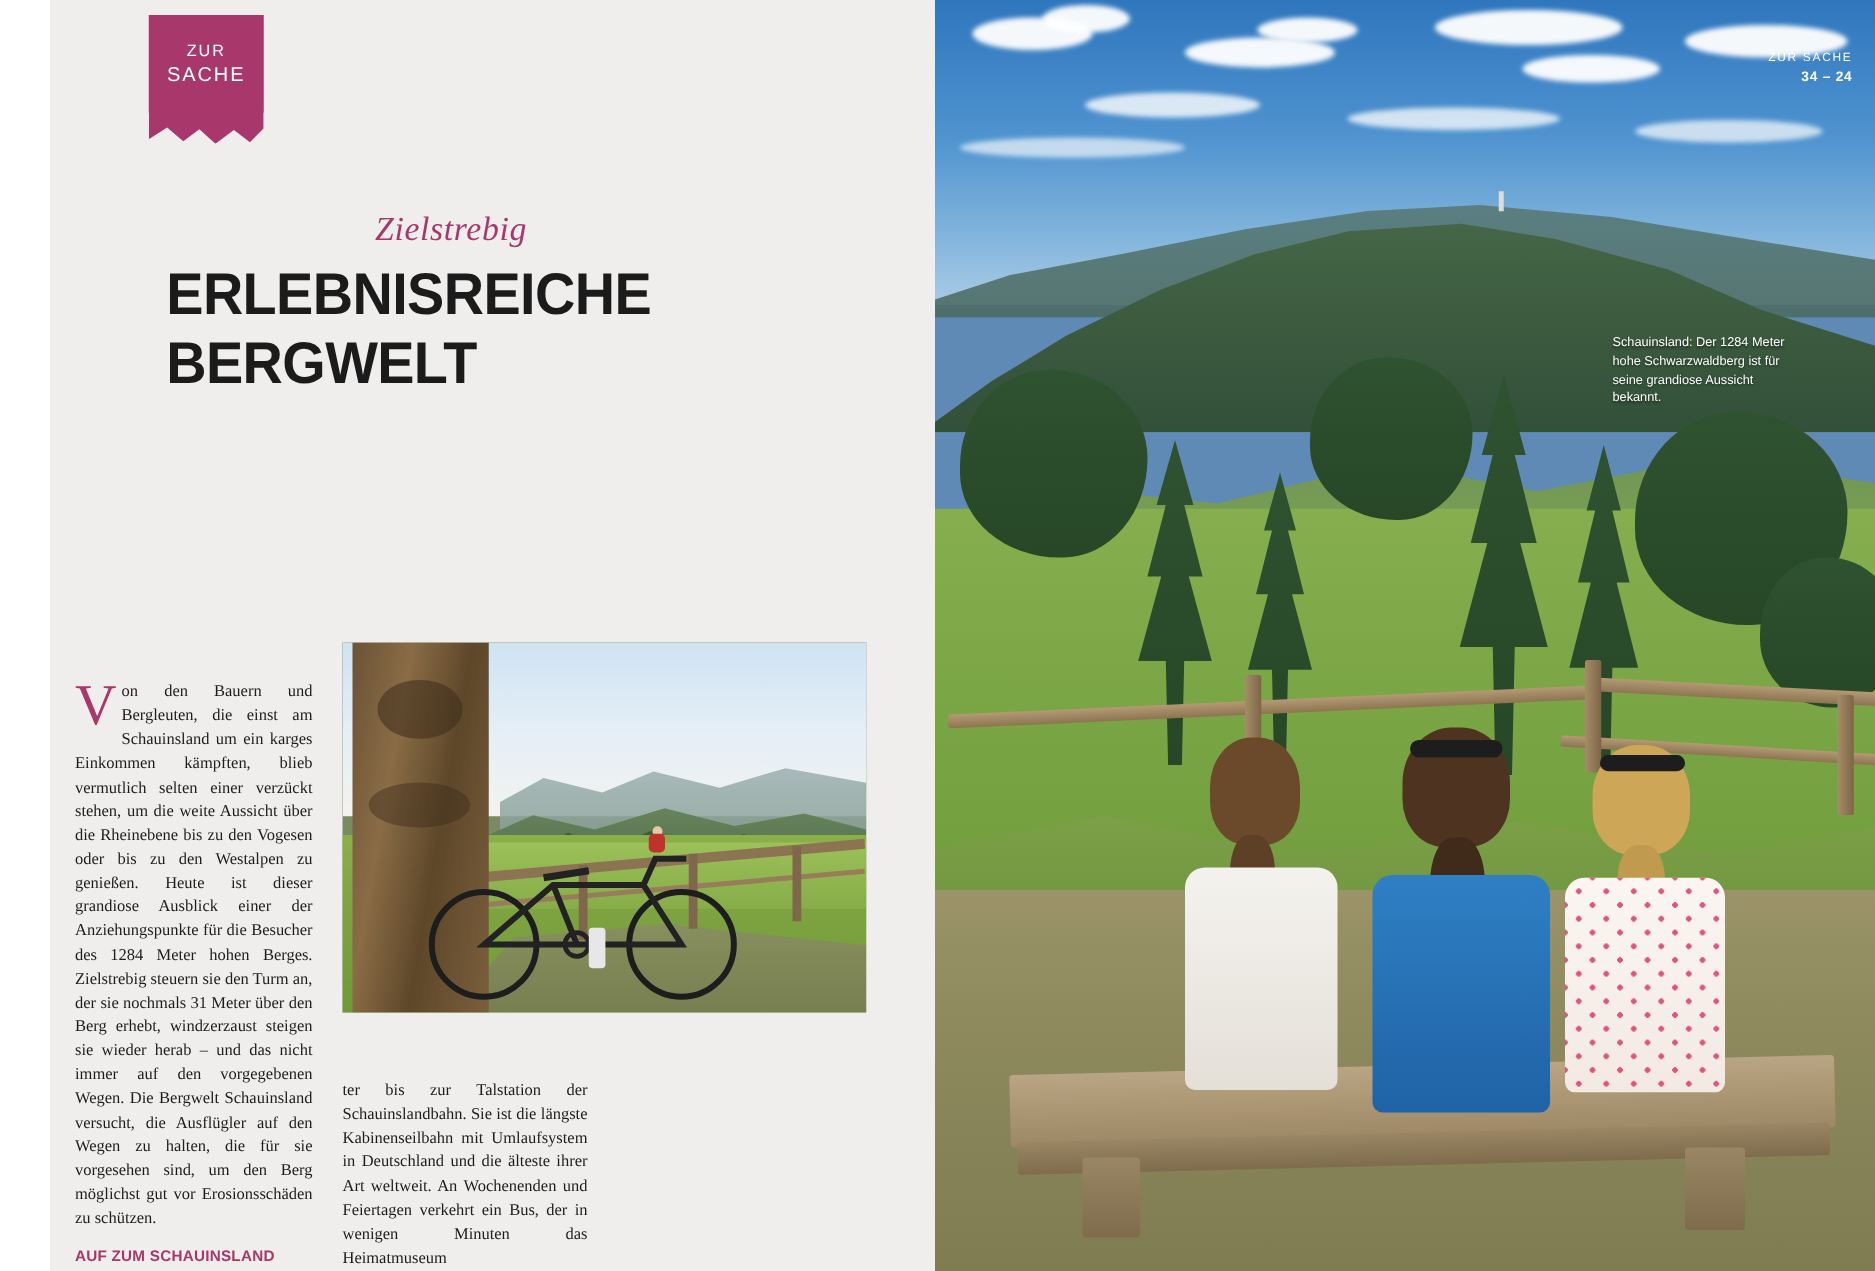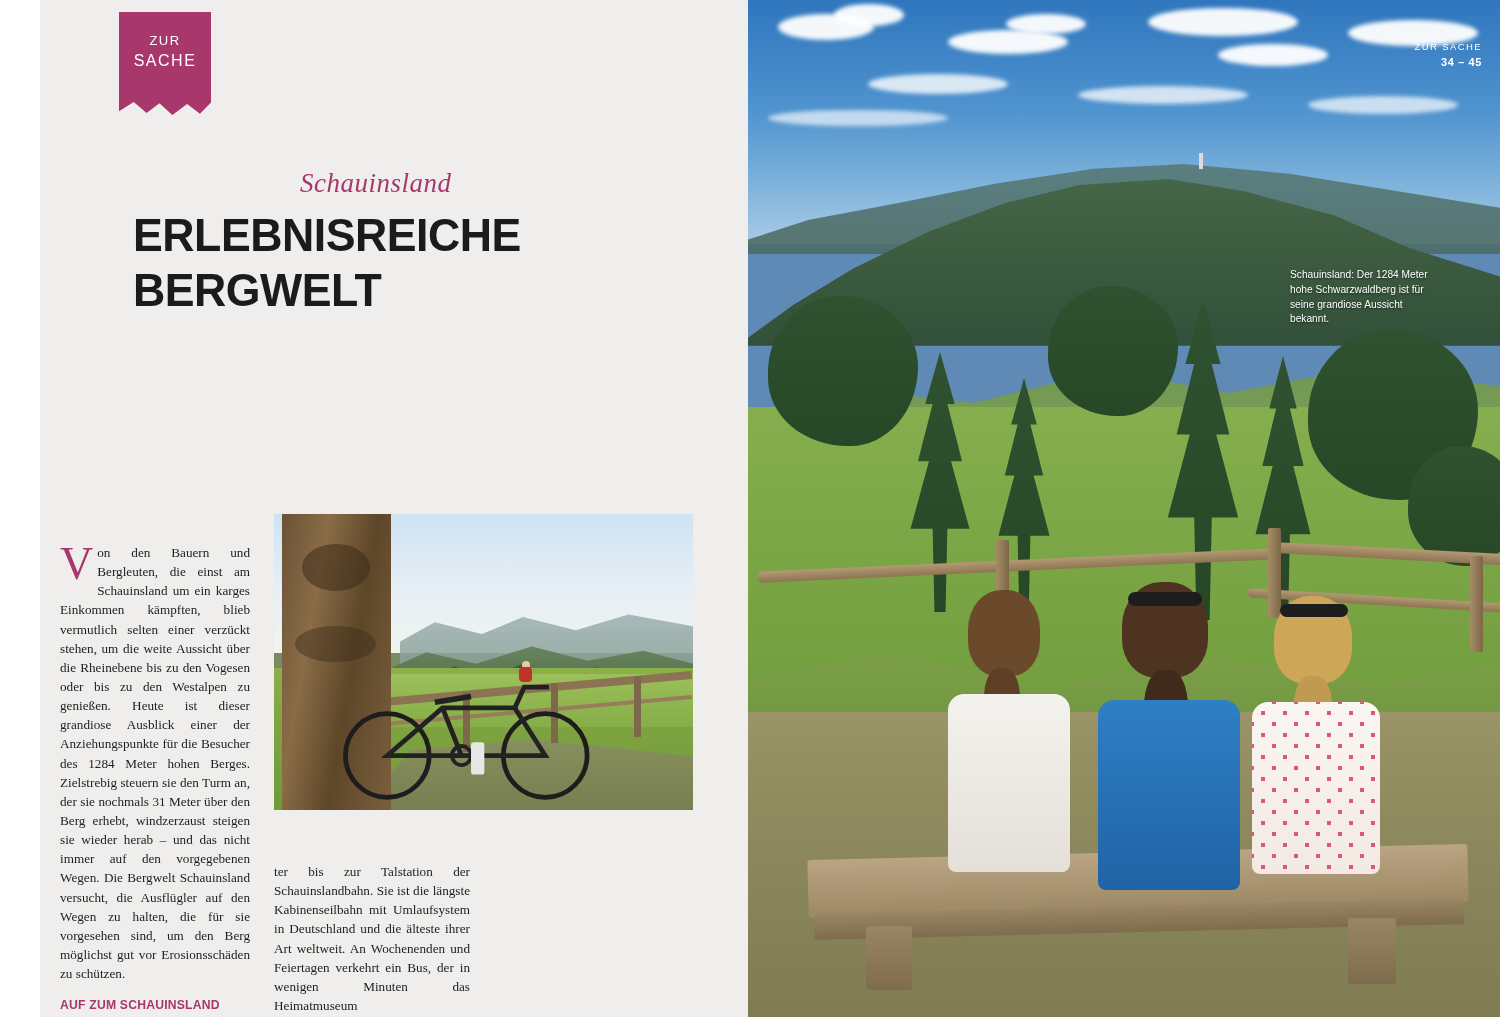--- a/index.html
+++ b/index.html
@@ -367,21 +367,21 @@
 
     <div class="section-tab">
       <div class="tab-body"></div>
       <div class="tab-tail"></div>
       <div class="tab-text">
         <span class="tab-line1">ZUR</span>
         <span class="tab-line2">SACHE</span>
       </div>
     </div>
 
-    <div class="kicker">Schauinsland</div>
+    <div class="kicker">Zielstrebig</div>
     <div class="headline">ERLEBNISREICHE BERGWELT</div>
 
     <div class="inline-photo">
       <div class="ip-sky"></div>
       <div class="ip-hills-far"></div>
       <div class="ip-hills-mid"></div>
       <div class="ip-trees"></div>
       <div class="ip-meadow"></div>
       <div class="ip-meadow2"></div>
       <div class="ip-path"></div>
@@ -486,18 +486,18 @@
       <div style="position:absolute; left:34px; top:8px; width:68px; height:13px; background:#1d1d1d; border-radius:7px;"></div>
       <div class="p-tail" style="left:48px; top:80px; width:38px; height:70px; background:#c09a4e;"></div>
       <div class="p-top" style="left:6px; top:106px; width:128px; height:172px; background:
         radial-gradient(#e0557f 14%, transparent 15%) 0 0/22px 22px,
         radial-gradient(#e0557f 14%, transparent 15%) 11px 11px/22px 22px,
         linear-gradient(#fbf6f2,#f2e9e2);"></div>
     </div>
 
     <div class="photo-credit">
       <div class="pc-label">ZUR SACHE</div>
-      <div class="pc-pages">34 – 45</div>
+      <div class="pc-pages">34 – 24</div>
     </div>
 
     <div class="photo-caption">Schauinsland: Der 1284 Meter hohe Schwarzwaldberg ist für seine grandiose Aussicht bekannt.</div>
   </div>
 </div>
 
 </body></html>

